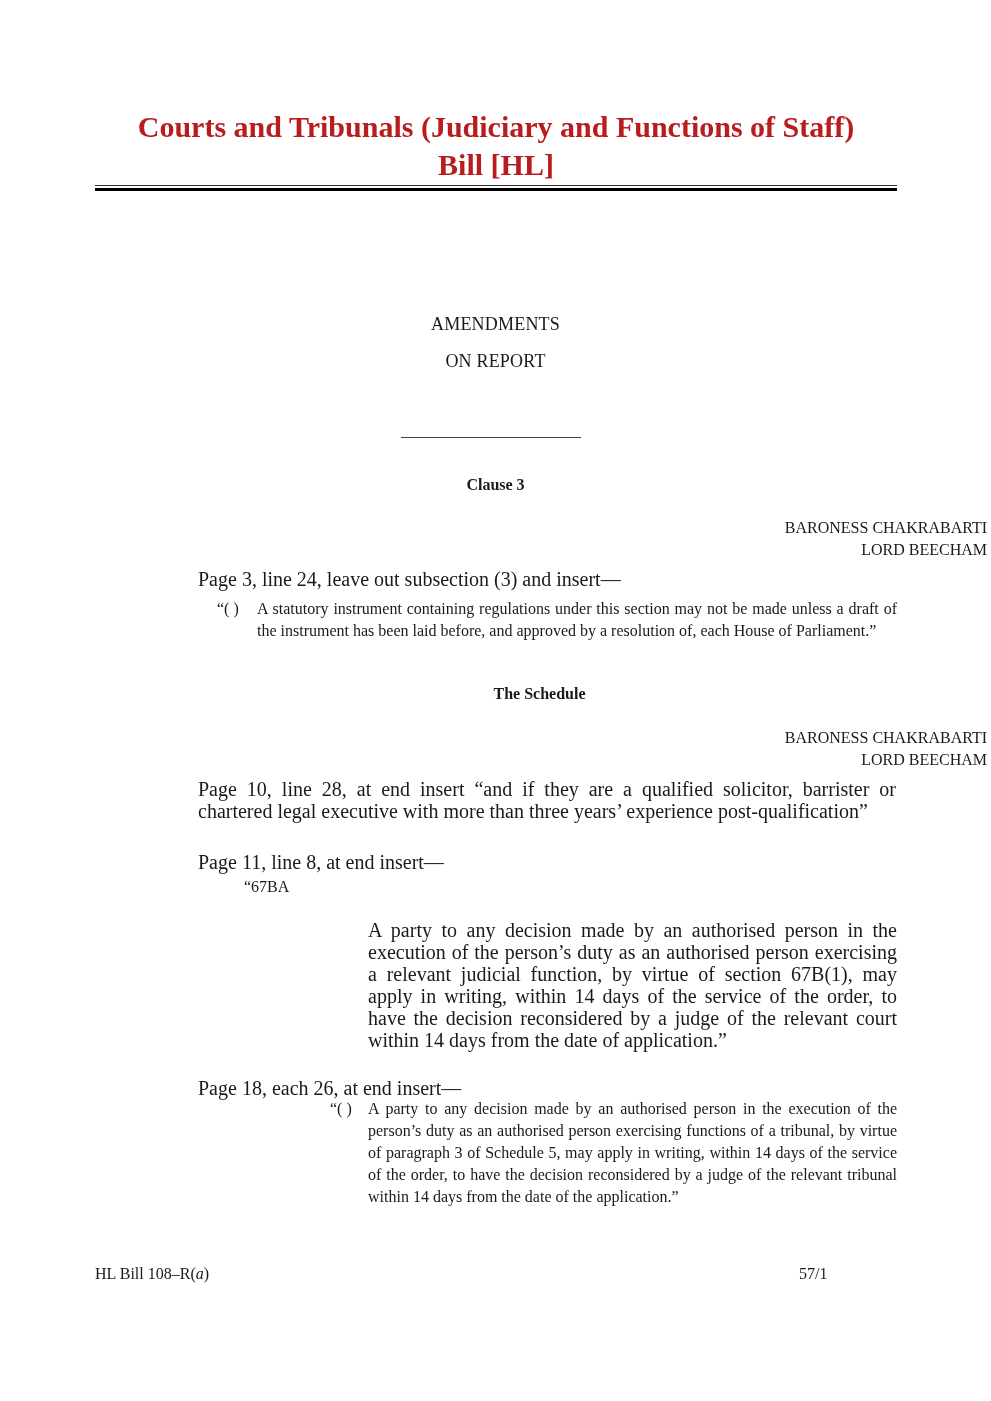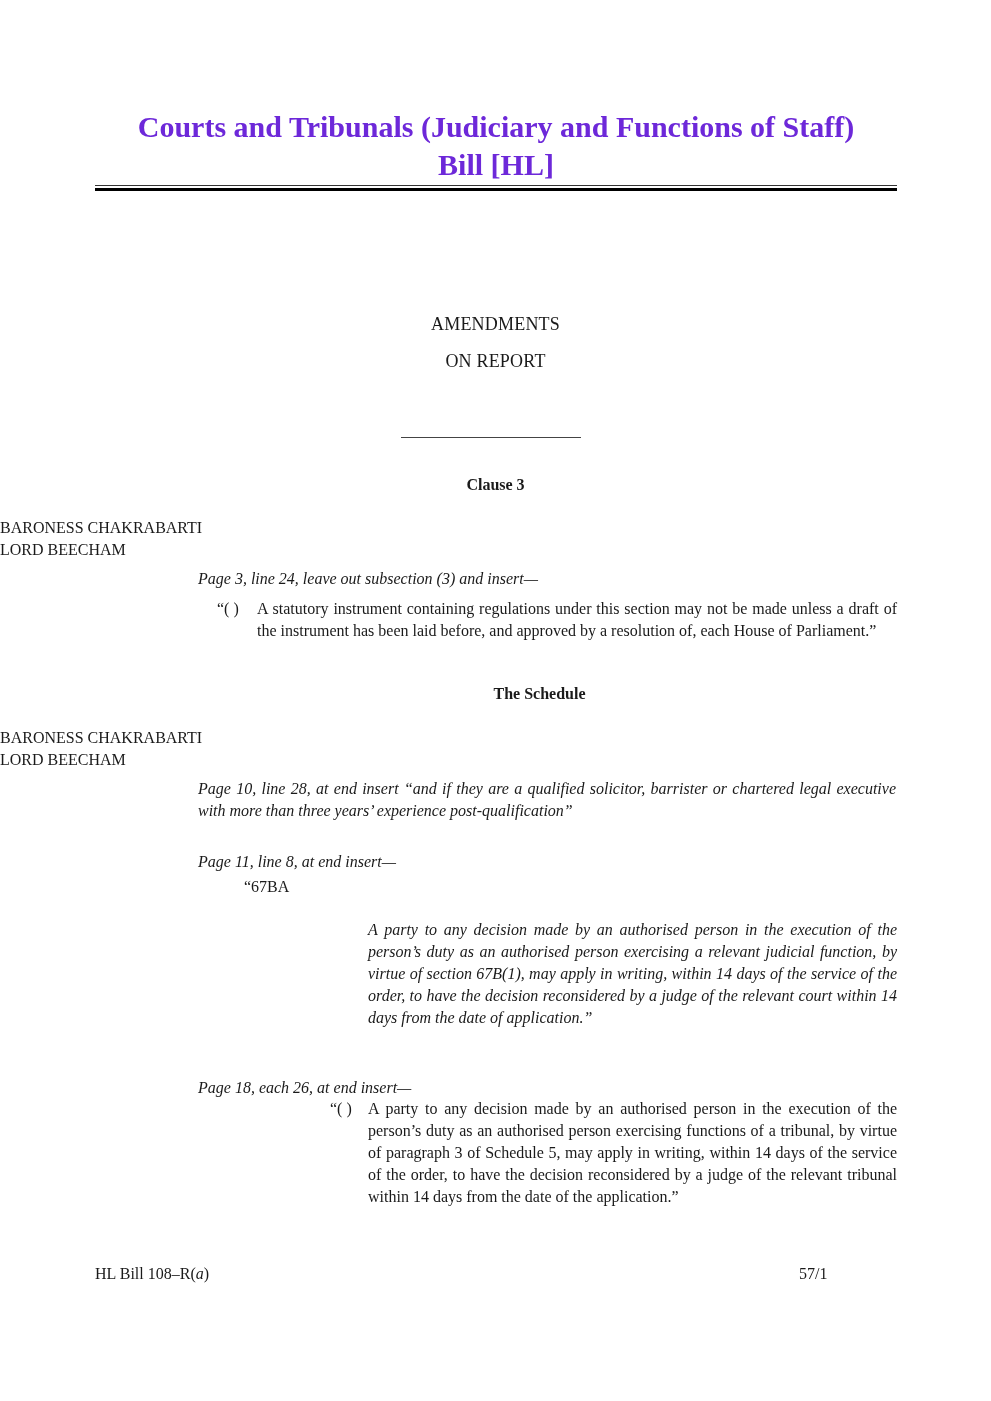--- a/index.html
+++ b/index.html
@@ -4,33 +4,33 @@
 <style>
   html, body { margin: 0; padding: 0; background: #ffffff; }
   body {
     width: 991px; height: 1401px; position: relative; overflow: hidden;
     font-family: "Liberation Serif", "DejaVu Serif", serif;
     color: #1a1a1a;
   }
   .title {
     position: absolute; left: 95px; width: 802px; top: 108px;
     text-align: center; font-weight: bold; font-size: 30px; line-height: 38px;
-    color: #6d28d9;
+    color: #b91c1c;
   }
   .rule-thin { position: absolute; left: 95px; width: 802px; top: 185px; height: 1px; background: #333; }
   .rule-thick { position: absolute; left: 95px; width: 802px; top: 188px; height: 3px; background: #000; }
 
   .center-block { position: absolute; left: 0; width: 991px; text-align: center; font-size: 18px; }
   .heading1 { top: 306px; line-height: 37px; letter-spacing: 0.2px; }
   .short-rule { position: absolute; left: 401px; width: 180px; top: 437px; height: 1px; background: #444; }
 
   .bold-center { position: absolute; left: 0; width: 991px; text-align: center; font-weight: bold; font-size: 16px; }
-  .names { position: absolute; left: 0; width: 987px; text-align: left; font-size: 16px; line-height: 22px; }
+  .names { position: absolute; left: 0; width: 987px; text-align: right; font-size: 16px; line-height: 22px; }
 
-  .para { position: absolute; font-size: 16px; line-height: 22px; text-align: justify; font-style: italic; }
+  .para { position: absolute; font-size: 20px; line-height: 22px; text-align: justify; }
   .left-margin { left: 198px; width: 698px; }
 
   .quote-row { position: absolute; display: flex; font-size: 16px; line-height: 22px; }
   .quote-mark { flex: none; }
   .quote-text { text-align: justify; }
 
   .footer { position: absolute; top: 1265px; font-size: 16px; }
 </style>
 </head>
 <body>

